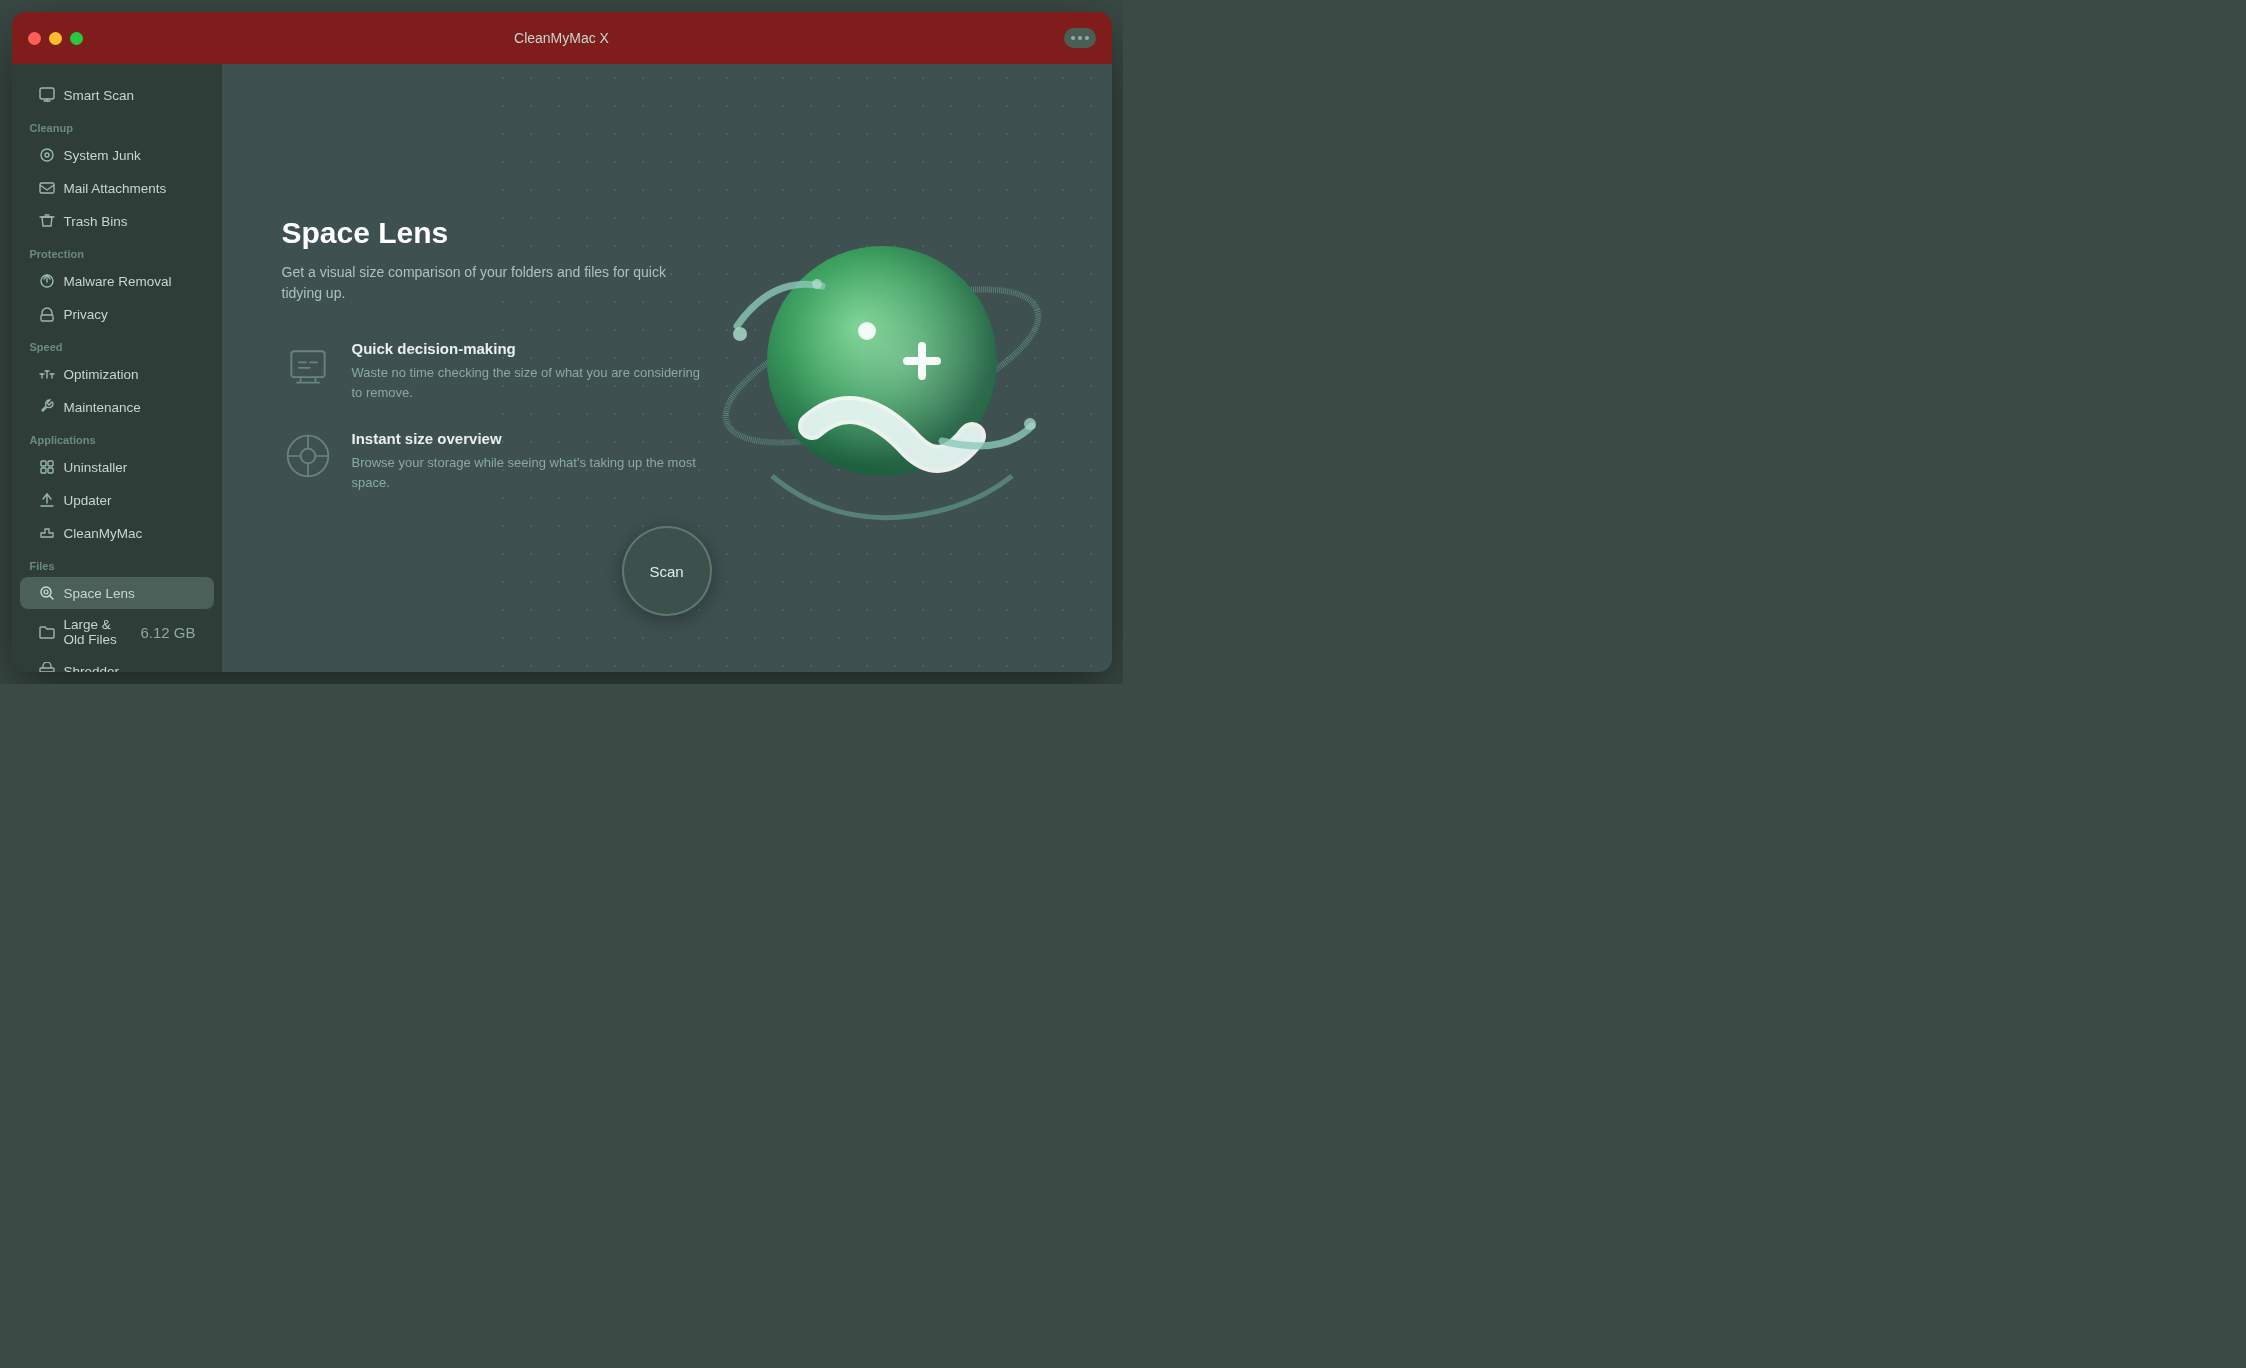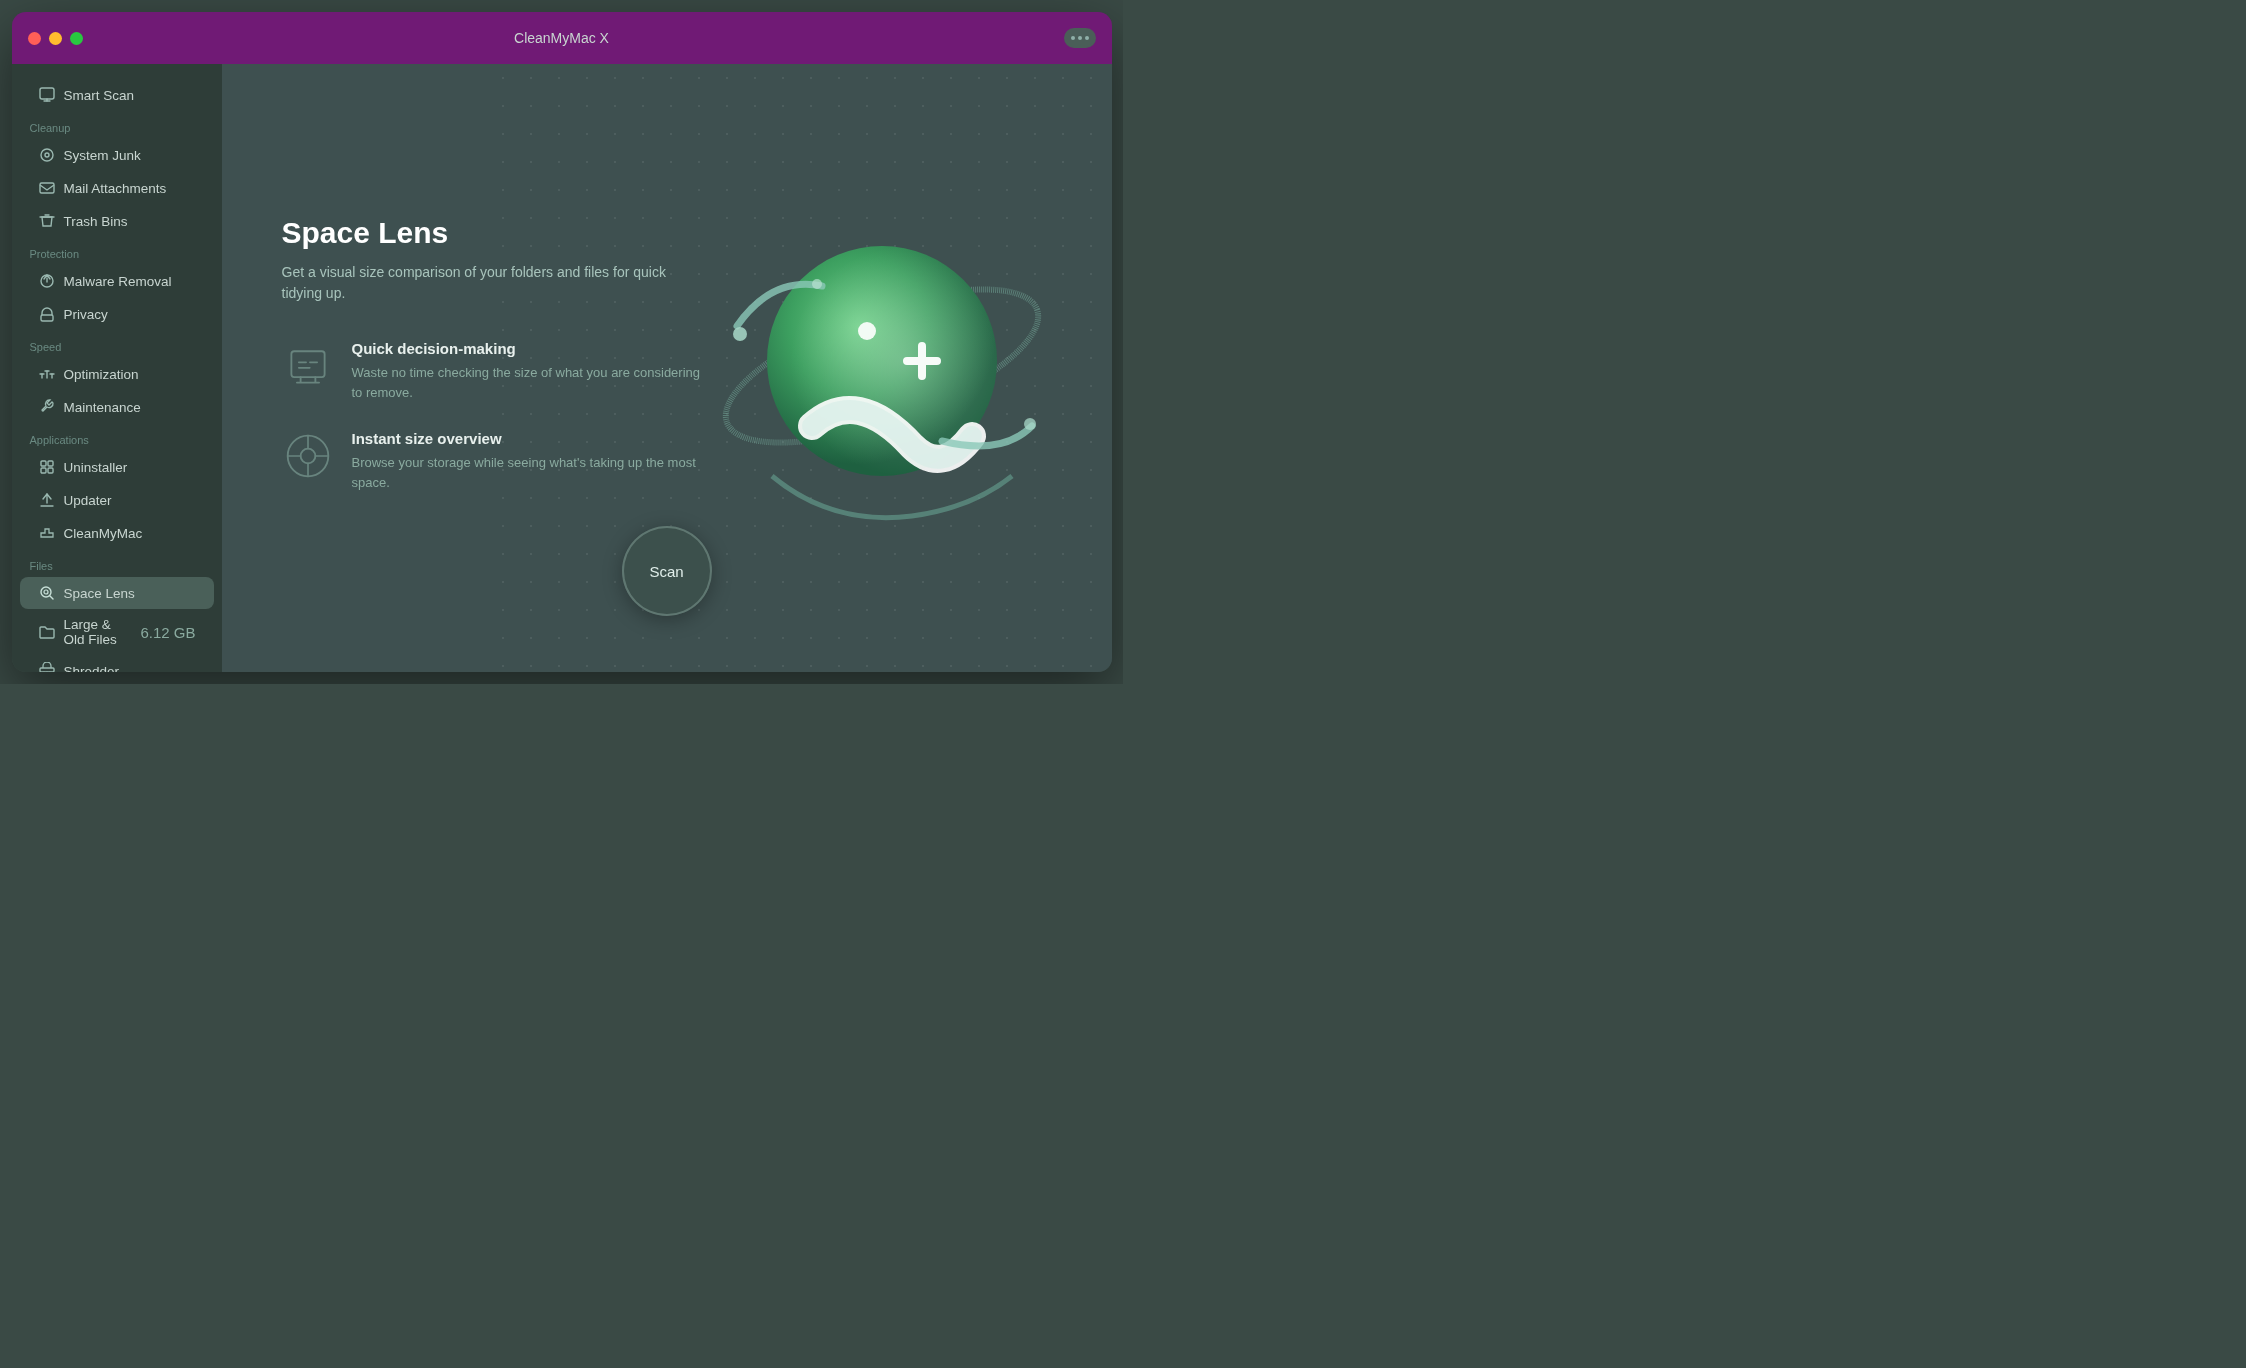--- a/index.html
+++ b/index.html
@@ -23,21 +23,21 @@
       overflow: hidden;
       display: flex;
       flex-direction: column;
       box-shadow: 0 20px 60px rgba(0,0,0,0.5);
       position: relative;
     }
 
     
     .titlebar {
       height: 52px;
-      background: #701a75;
+      background: #7f1d1d;
       display: flex;
       align-items: center;
       padding: 0 16px;
       flex-shrink: 0;
       position: relative;
       justify-content: space-between;
     }
 
     .traffic-lights {
       display: flex;
@@ -116,21 +116,21 @@
       transition: background 0.15s;
     }
 
     .sidebar-item.active {
       background: #4a6059;
     }
 
     .sidebar-section-label {
       color: #6a8a82;
       font-size: 11px;
-      font-weight: 400;
+      font-weight: 700;
       padding: 10px 18px 4px;
       text-transform: none;
       letter-spacing: 0;
     }
 
     .sidebar-icon {
       width: 18px;
       height: 18px;
       display: flex;
       align-items: center;

